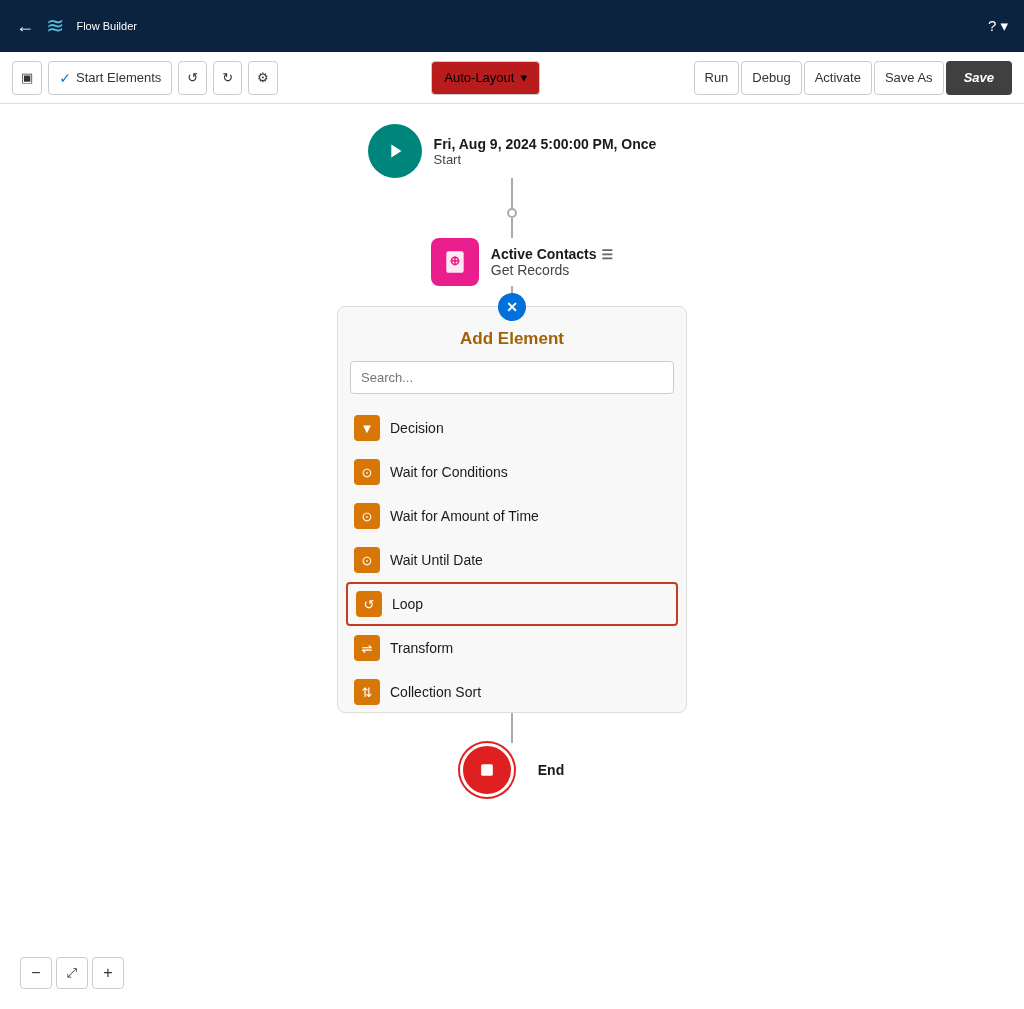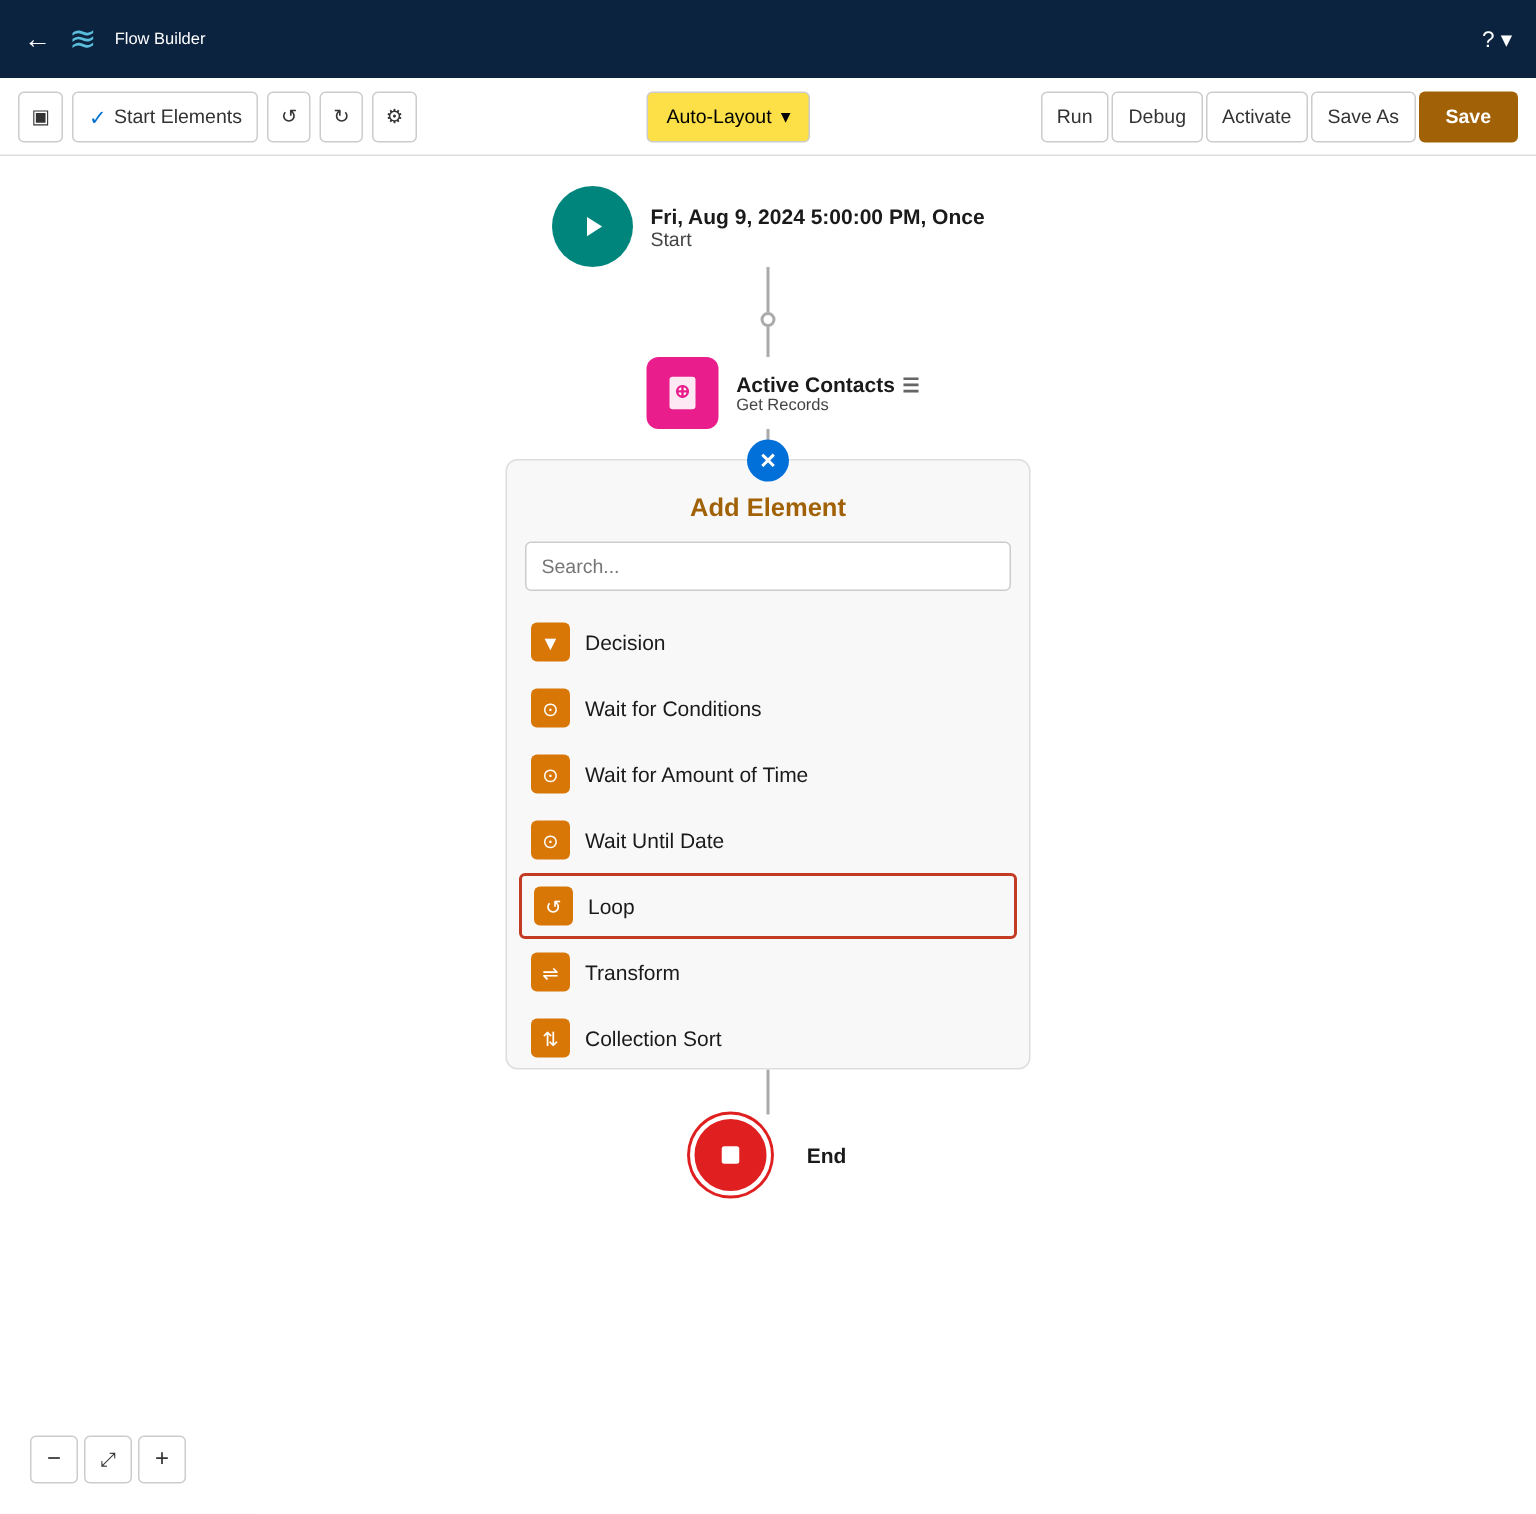--- a/index.html
+++ b/index.html
@@ -40,34 +40,35 @@
       padding: 0 10px;
       cursor: pointer;
       font-size: 13px;
       display: flex;
       align-items: center;
       gap: 5px;
       color: #333;
     }
     .toolbar-btn.icon-only { padding: 0 8px; }
     .toolbar-btn-primary {
-      background: #a16207;
+      background: #404040;
       color: white;
       border: none;
       border-radius: 4px;
       height: 34px;
       padding: 0 18px;
       cursor: pointer;
       font-size: 13px;
       font-weight: 600;
+      font-style: italic;
     }
     .toolbar-spacer { flex: 1; }
     .toolbar-group { display: flex; gap: 2px; justify-content: flex-end; }
     .auto-layout-btn {
-      background: #fde047;
+      background: #b91c1c;
       border: 1px solid #ccc;
       border-radius: 4px;
       height: 34px;
       padding: 0 12px;
       cursor: pointer;
       font-size: 13px;
       display: flex;
       align-items: center;
       gap: 6px;
     }
@@ -156,21 +157,21 @@
       height: 48px;
       background: #e91e8c;
       border-radius: 8px;
       display: flex;
       align-items: center;
       justify-content: center;
       cursor: pointer;
     }
     .record-info { display: flex; flex-direction: column; }
     .record-title { font-size: 14px; font-weight: 600; color: #1a1a1a; display: flex; align-items: center; gap: 5px; }
-    .record-subtitle { font-size: 11px; color: #444; }
+    .record-subtitle { font-size: 14px; color: #444; }
 
     
     .add-element-panel {
       background: #f8f8f8;
       border: 1px solid #ddd;
       border-radius: 8px;
       width: 350px;
       position: relative;
       margin-top: 0;
     }

